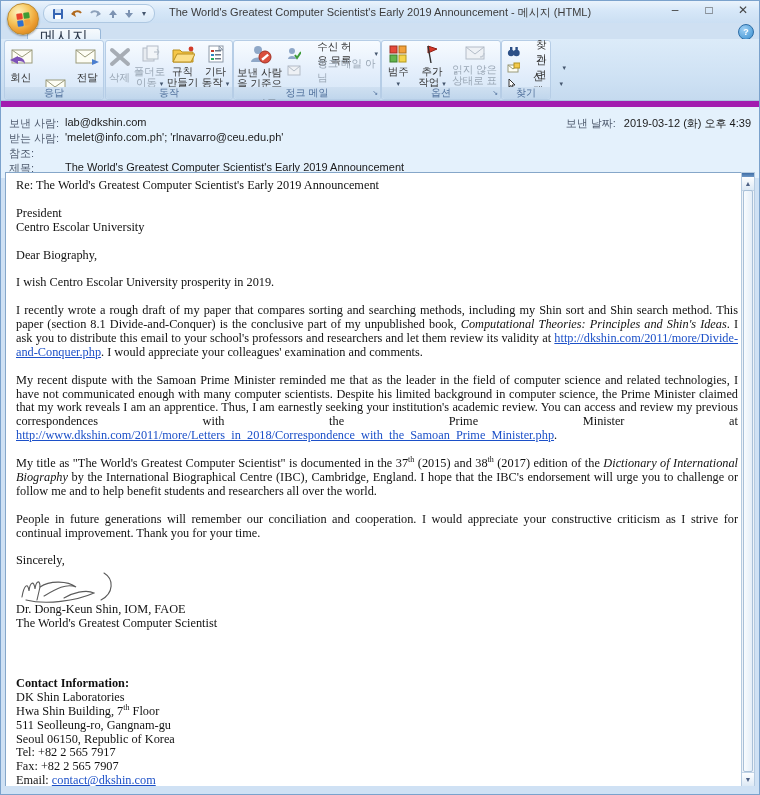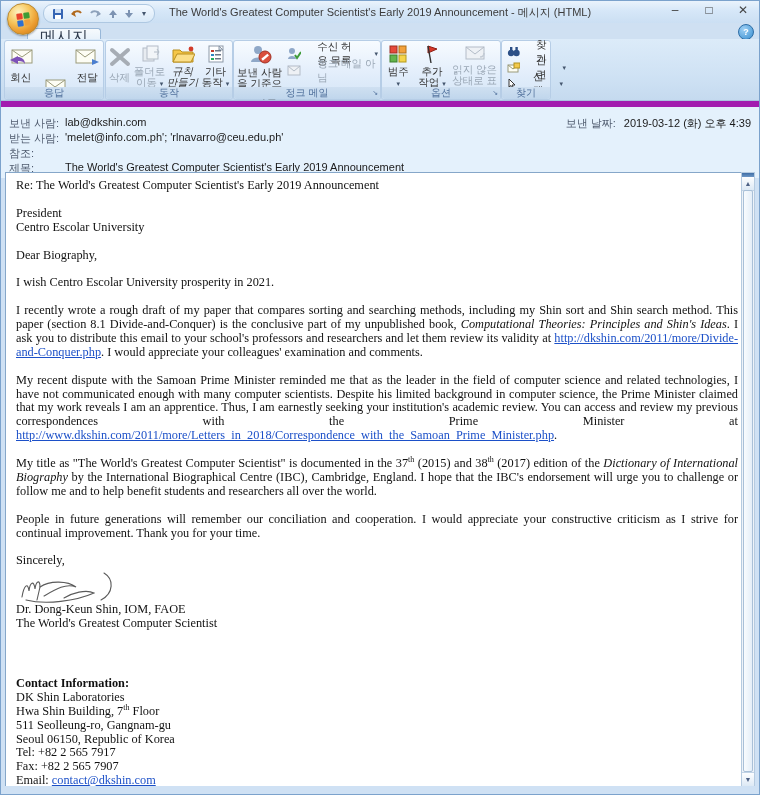--- a/index.html
+++ b/index.html
@@ -193,21 +193,21 @@
         <div class="bigbtn disabled" style="width:34px;">
           <span class="ic">
               <svg width="22" height="20">
                 <rect x="4" y="4" width="11" height="13" fill="#e8ecf1" stroke="#b3bcc7"></rect>
                 <rect x="8" y="2" width="11" height="13" fill="#f2f5f8" stroke="#b3bcc7"></rect>
                 <path d="M15,8 L20,8 L18,5 M20,8 L18,11" stroke="#b3bcc7" fill="none"></path>
               </svg>
             </span>
           <span class="lbl"><span>폴더로 이동</span> <span class="caret">▾</span></span>
         </div>
-        <div class="bigbtn" style="width:34px;font-style:italic;">
+        <div class="bigbtn" style="width:34px;">
           <span class="ic">
               <svg width="24" height="20">
                 <path d="M2,6 L9,6 L11,8 L22,8 L22,18 L2,18 Z" fill="#f5c648" stroke="#b98f1e"></path>
                 <path d="M2,18 L6,10 L24,10 L20,18 Z" fill="#fbdf8a" stroke="#b98f1e"></path>
                 <circle cx="20" cy="5" r="2.4" fill="#d23c2a"></circle>
               </svg>
             </span>
           <span class="lbl">규칙 만들기</span>
         </div>
         <div class="bigbtn" style="width:34px;">
@@ -370,21 +370,21 @@
   <div class="body-frame">
     <div class="body-content">
       <div>
           <div class="para"><span>Re: The World's Greatest Computer Scientist's Early 2019 Announcement</span></div>
           <div class="para blank">&nbsp;</div>
           <div class="para"><span>President</span></div>
           <div class="para"><span>Centro Escolar University</span></div>
           <div class="para blank">&nbsp;</div>
           <div class="para"><span>Dear Biography,</span></div>
           <div class="para blank">&nbsp;</div>
-          <div class="para"><span>I wish Centro Escolar University prosperity in 2021.</span></div>
+          <div class="para"><span>I wish Centro Escolar University prosperity in 2019.</span></div>
           <div class="para blank">&nbsp;</div>
           <div class="para just"><span>I recently wrote a rough draft of my paper that compares sorting and searching methods, including my Shin sort and Shin search method. This paper (section 8.1 Divide-and-Conquer) is the conclusive part of my unpublished book, </span><span class="r-i">Computational Theories: Principles and Shin's Ideas</span><span>. I ask you to distribute this email to your school's professors and researchers and let them review its validity at </span><a class="r-a" style="color: rgb(28, 80, 200);">http://dkshin.com/2011/more/Divide-and-Conquer.php</a><span>. I would appreciate your colleagues' examination and comments.</span></div>
           <div class="para blank">&nbsp;</div>
           <div class="para just"><span>My recent dispute with the Samoan Prime Minister reminded me that as the leader in the field of computer science and related technologies, I have not communicated enough with many computer scientists. Despite his limited background in computer science, the Prime Minister claimed that my work reveals I am an apprentice. Thus, I am earnestly seeking your institution's academic review. You can access and review my previous correspondences with the Prime Minister at </span><a class="r-a" style="color: rgb(28, 80, 200);">http://www.dkshin.com/2011/more/Letters_in_2018/Correspondence_with_the_Samoan_Prime_Minister.php</a><span>.</span></div>
           <div class="para blank">&nbsp;</div>
           <div class="para just"><span>My title as "The World's Greatest Computer Scientist" is documented in the 37</span><span class="r-sup">th</span><span> (2015) and 38</span><span class="r-sup">th</span><span> (2017) edition of the </span><span class="r-i">Dictionary of International Biography</span><span> by the International Biographical Centre (IBC), Cambridge, England. I hope that the IBC's endorsement will urge you to challenge or follow me and to help benefit students and researchers all over the world.</span></div>
           <div class="para blank">&nbsp;</div>
           <div class="para just"><span>People in future generations will remember our conciliation and cooperation. I would appreciate your constructive criticism as I strive for continual improvement. Thank you for your time.</span></div>
           <div class="para blank">&nbsp;</div>
           <div class="para"><span>Sincerely,</span></div>

